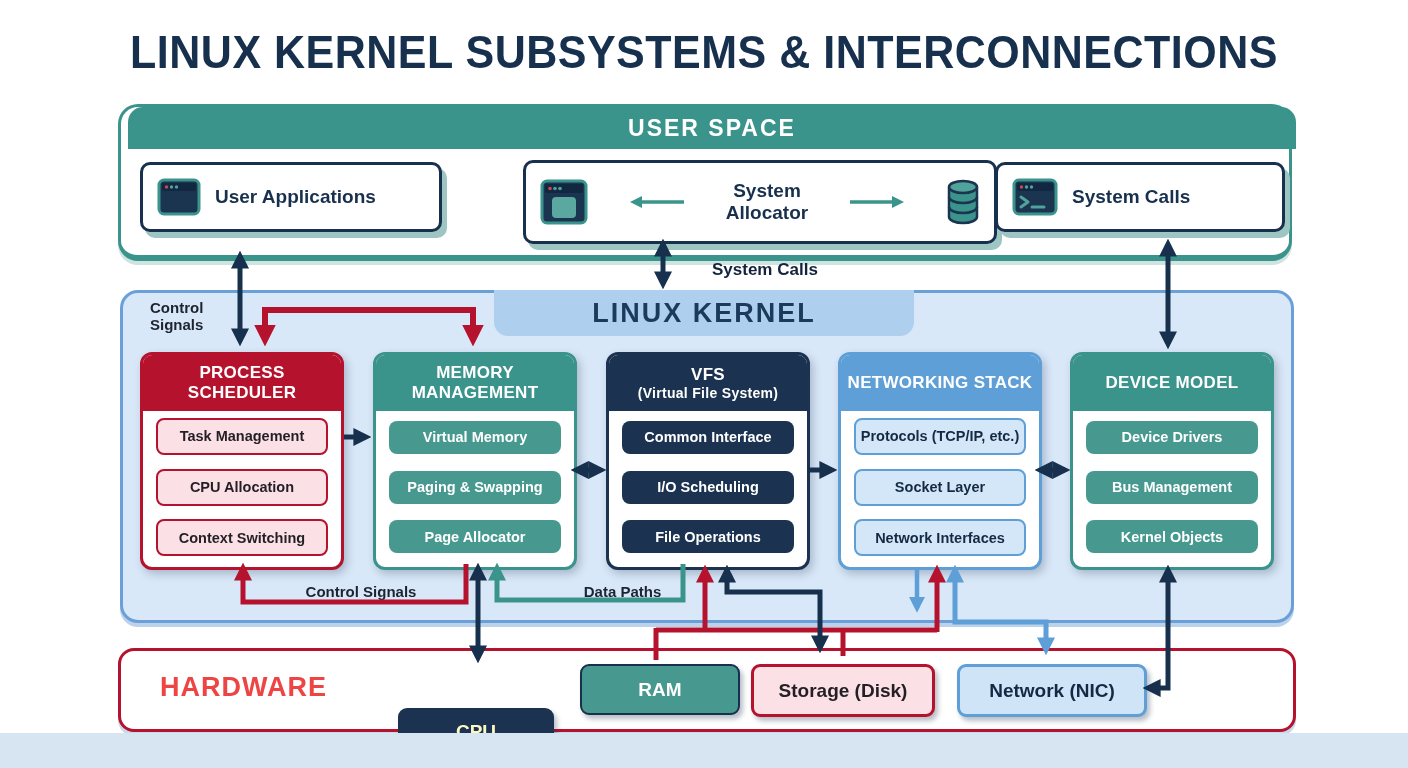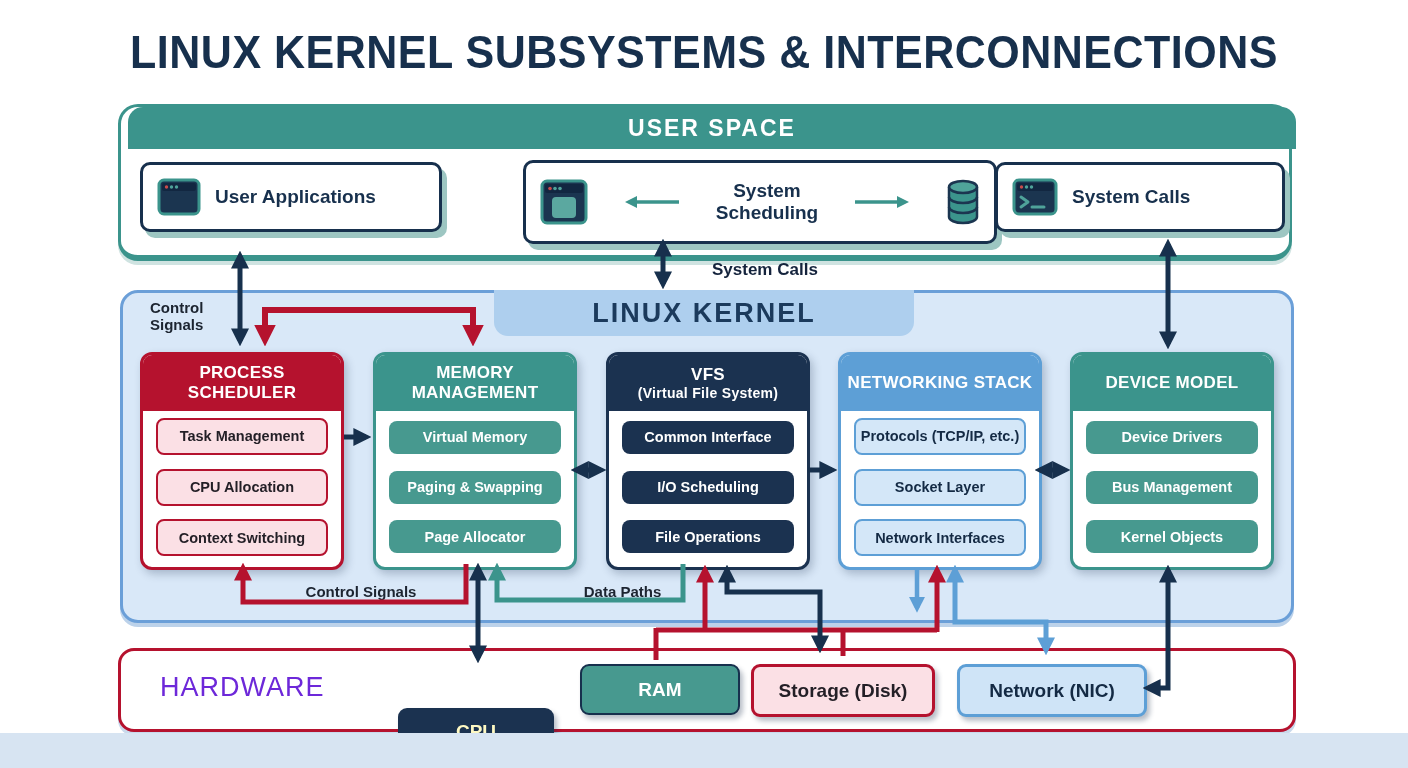--- a/index.html
+++ b/index.html
@@ -47,21 +47,21 @@
   .col.teal .item{background:#47998f;color:#ffffff;}
   .col.navy{border:3px solid #1b3250;} .col.navy .col-header{background:#1b3250;}
   .col.navy .item{background:#1b3250;color:#ffffff;}
   .col.blue{border:3px solid #5d9fd6;} .col.blue .col-header{background:#5d9fd6;}
   .col.blue .item{background:#d4e7f8;border:2px solid #5d9fd6;color:#142a44;}
   #col-ps{left:140px;} #col-mm{left:373px;} #col-vfs{left:606px;} #col-net{left:838px;} #col-dm{left:1070px;}
 
   
   #hardware{left:118px;top:648px;width:1172px;height:78px;background:#ffffff;
             border:3px solid #b5122e;border-radius:16px;box-shadow:0 4px 0 #c9d9ec;}
-  #hardware-label{left:160px;top:672px;color:#6d28d9;font-weight:normal;font-size:27px;letter-spacing:1px;}
+  #hardware-label{left:160px;top:672px;color:#ef4444;font-weight:bold;font-size:27px;letter-spacing:1px;}
   .chip{position:absolute;top:664px;height:47px;border-radius:9px;display:flex;align-items:center;
         justify-content:center;font-weight:bold;font-size:19px;box-shadow:3px 4px 5px rgba(20,40,70,.3);}
   #chip-cpu{left:398px;width:156px;background:#1b3250;color:#fef9c3;margin-top:44px;}
   #chip-ram{left:580px;width:156px;background:#47998f;color:#ffffff;border:2px solid #17304d;}
   #chip-storage{left:751px;width:178px;background:#fbe0e5;color:#231f26;border:3px solid #b5122e;}
   #chip-nic{left:957px;width:184px;background:#cfe4f7;color:#142a44;border:3px solid #5d9fd6;}
 
   
   .flabel{color:#1c2430;font-weight:bold;font-size:15px;line-height:1.15;}
   #lbl-syscalls{left:712px;top:260px;font-size:17px;color:#14233c;}
@@ -102,21 +102,21 @@
       <circle cx="15" cy="9.5" r="1.8" fill="#4fa39a"></circle>
       <circle cx="20" cy="9.5" r="1.8" fill="#4fa39a"></circle>
       <rect x="12" y="18" width="24" height="21" rx="4" fill="#5ba8a0"></rect>
     </svg>
     <svg width="58" height="14" viewBox="0 0 58 14">
       <line x1="56" y1="7" x2="14" y2="7" stroke="#3b948c" stroke-width="3.5"></line>
       <polygon points="14,1 2,7 14,13" fill="#3b948c"></polygon>
     </svg>
     <div class="lib-text">
       <div>System</div>
-      <div>Scheduling</div>
+      <div>Allocator</div>
     </div>
     <svg width="58" height="14" viewBox="0 0 58 14">
       <line x1="2" y1="7" x2="44" y2="7" stroke="#3b948c" stroke-width="3.5"></line>
       <polygon points="44,1 56,7 44,13" fill="#3b948c"></polygon>
     </svg>
     <svg width="34" height="46" viewBox="0 0 34 46">
       <path d="M3 8 v30 a14 6 0 0 0 28 0 v-30" fill="#3b948c" stroke="#1b3550" stroke-width="2.5"></path>
       <ellipse cx="17" cy="8" rx="14" ry="6" fill="#4fa39a" stroke="#1b3550" stroke-width="2.5"></ellipse>
       <path d="M3 18 a14 6 0 0 0 28 0" fill="none" stroke="#1b3550" stroke-width="2.5"></path>
       <path d="M3 28 a14 6 0 0 0 28 0" fill="none" stroke="#1b3550" stroke-width="2.5"></path>

